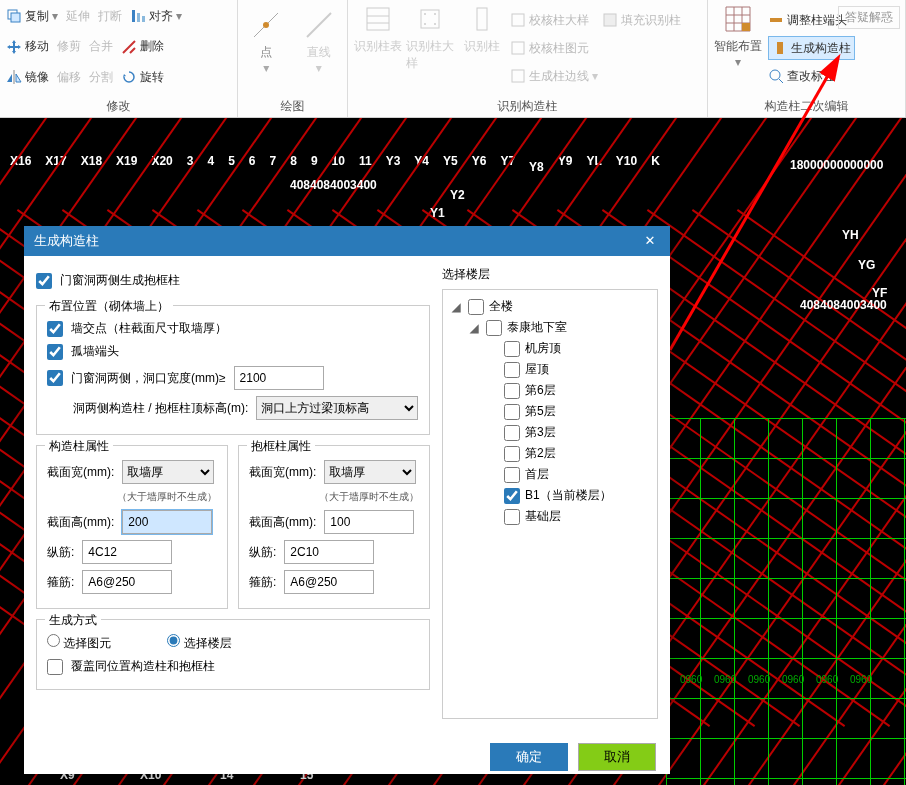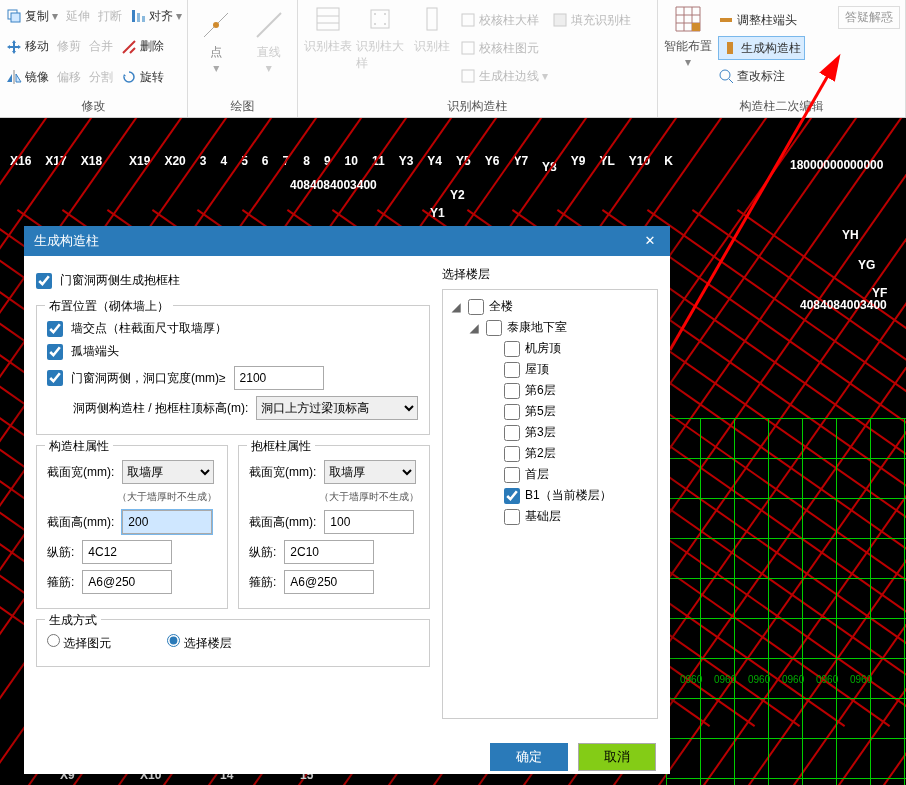--- a/index.html
+++ b/index.html
@@ -62,21 +62,21 @@
 input.focus { border: 1px solid #2a7ab9; outline: 1px solid #7ab8eb; color: #000; background: #cfe7ff; }
 .radio { accent-color: #2a7ab9; }
 
 
 .ic-copy{fill:#3b82c4}
 </style>
 </head>
 <body>
 
 <div class="ribbon">
-  <div class="ribbon-group" style="width:188px">
+  <div class="ribbon-group" style="width:238px">
     <div class="row">
       <span class="ribbon-item">
           <svg class="ribbon-icon ic-copy" viewBox="0 0 16 16">
             <rect x="2" y="2" width="9" height="9" fill="none" stroke="#3b82c4"></rect>
             <rect x="5" y="5" width="9" height="9" fill="#cfe7ff" stroke="#3b82c4"></rect>
           </svg>
           <span>复制</span>
           <span style="color:#888">▾</span>
         </span>
       <span class="ribbon-item dim">
@@ -257,21 +257,21 @@
     <div class="ribbon-group-label">构造柱二次编辑</div>
   </div>
 </div>
 <div class="tab-helper">答疑解惑</div>
 
 <div class="canvas">
   <div style="position:absolute;top:36px;left:10px;right:10px;display:flex;gap:14px;flex-wrap:nowrap">
       <span class="grid-lbl" style="position: static;">X16</span>
       <span class="grid-lbl" style="position: static;">X17</span>
       <span class="grid-lbl" style="position: static;">X18</span>
-      <span class="grid-lbl" style="position: static; margin-left: 13px;">X19</span>
+      <span class="grid-lbl" style="position: static;">X19</span>
       <span class="grid-lbl" style="position: static;">X20</span>
       <span class="grid-lbl" style="position: static;">3</span>
       <span class="grid-lbl" style="position: static;">4</span>
       <span class="grid-lbl" style="position: static;">5</span>
       <span class="grid-lbl" style="position: static;">6</span>
       <span class="grid-lbl" style="position: static;">7</span>
       <span class="grid-lbl" style="position: static;">8</span>
       <span class="grid-lbl" style="position: static;">9</span>
       <span class="grid-lbl" style="position: static;">10</span>
       <span class="grid-lbl" style="position: static;">11</span>
@@ -477,20 +477,24 @@
         </div>
       </div>
 
       <div class="fs">
         <span class="fs-title">生成方式</span>
         <div class="field-row">
           <label><input type="radio" class="radio" name="gm" style=""> <span>选择图元</span></label>
           <span style="width:40px"></span>
           <label><input type="radio" class="radio" name="gm" checked="" style=""> <span>选择楼层</span></label>
         </div>
+        <div class="field-row">
+            <input type="checkbox" class="cbx" style="">
+            <label>覆盖同位置构造柱和抱框柱</label>
+          </div>
       </div>
     </div>
 
     <div class="right-col">
       <div style="margin-bottom:6px">选择楼层</div>
       <div class="tree">
         <div class="tree-node">
             <span class="tw">◢</span>
             <input type="checkbox" class="cbx" style="">
             <span>全楼</span>

